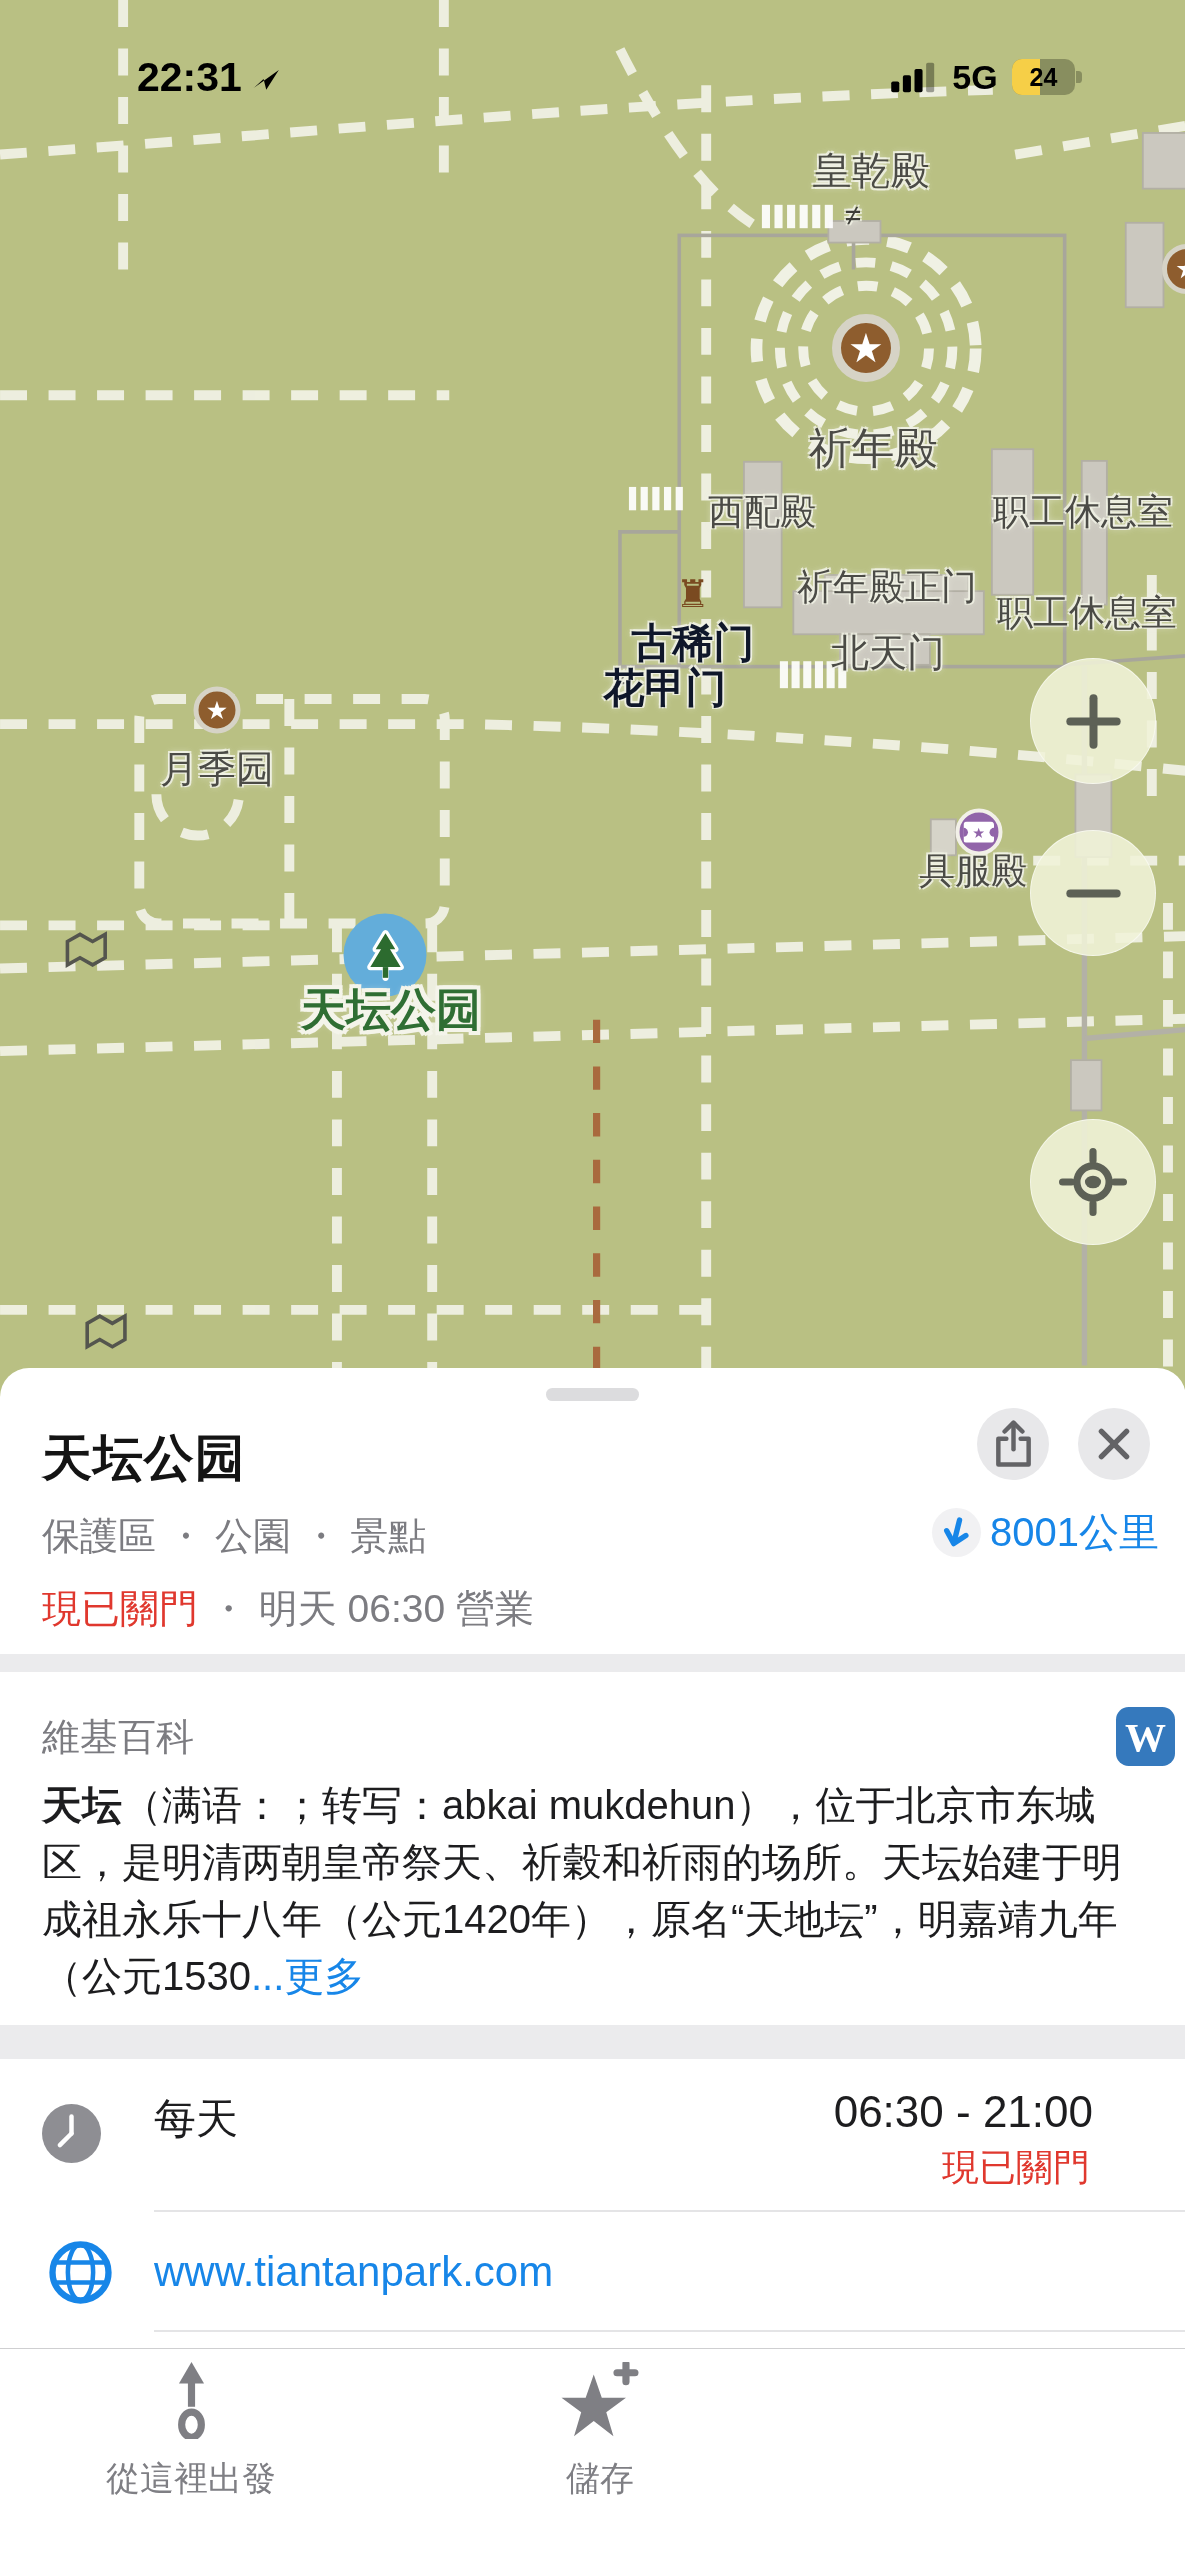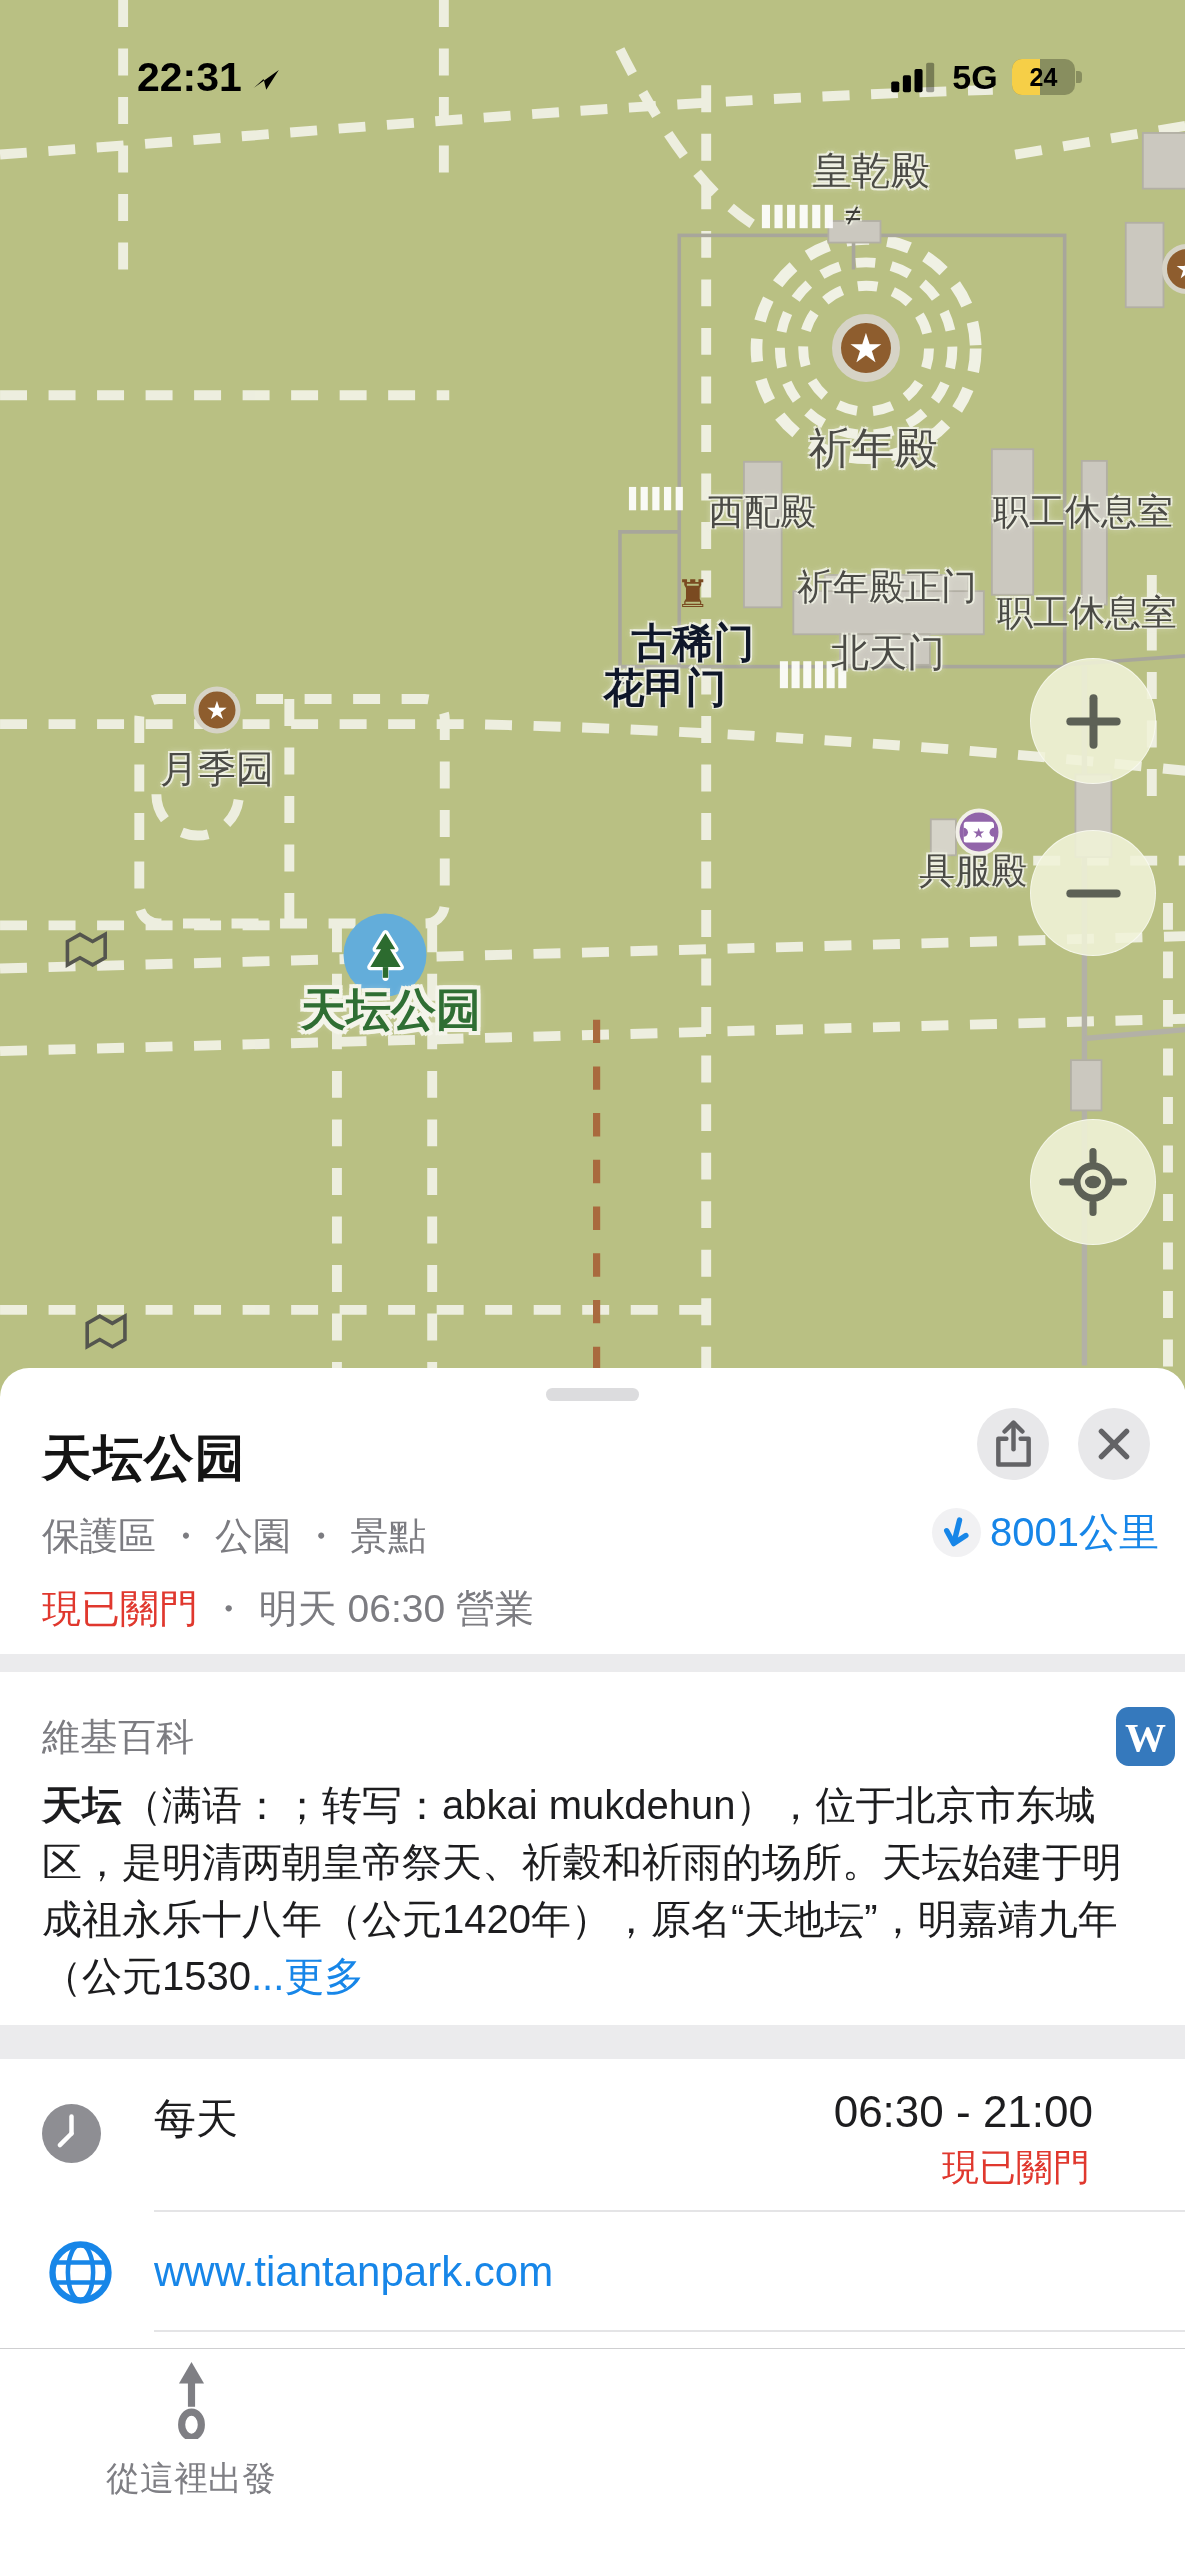--- a/index.html
+++ b/index.html
@@ -331,14 +331,24 @@
   <div class="tb-btn" style="left:191px;">
     <svg width="56" height="77" viewBox="0 0 62 86">
       <g fill="#7f7f84">
           <path d="M31,0 L17,24 H45 Z"></path>
           <rect x="27" y="16" width="8" height="34"></rect>
         </g>
       <ellipse cx="31" cy="70" rx="11" ry="14" fill="none" stroke="#7f7f84" stroke-width="8"></ellipse>
     </svg>
     <span class="lbl">從這裡出發</span>
   </div>
+  <div class="tb-btn" style="left:600px;">
+    <svg width="81" height="77" viewBox="0 0 90 86">
+      <path d="M38,14 L47,40 H74 L52,56 L60,83 L38,66 L16,83 L24,56 L2,40 H29 Z" fill="#7f7f84"></path>
+      <g stroke="#7f7f84" stroke-width="8" stroke-linecap="round">
+          <path d="M74,2 V22"></path>
+          <path d="M64,12 H84"></path>
+        </g>
+    </svg>
+    <span class="lbl">儲存</span>
+  </div>
 </div>
 
 
 </body></html>

